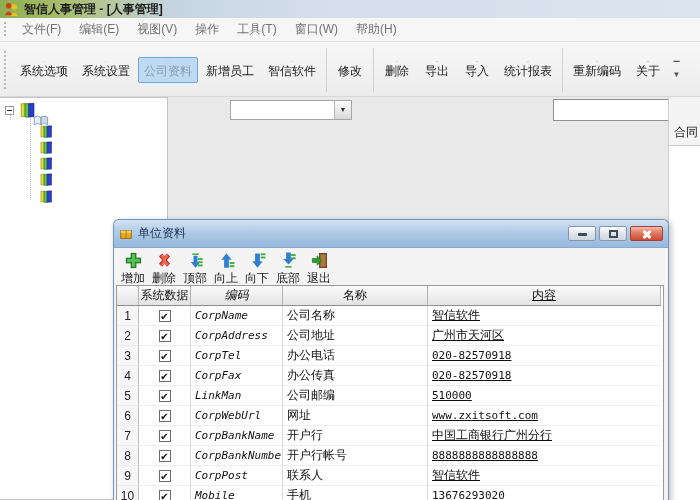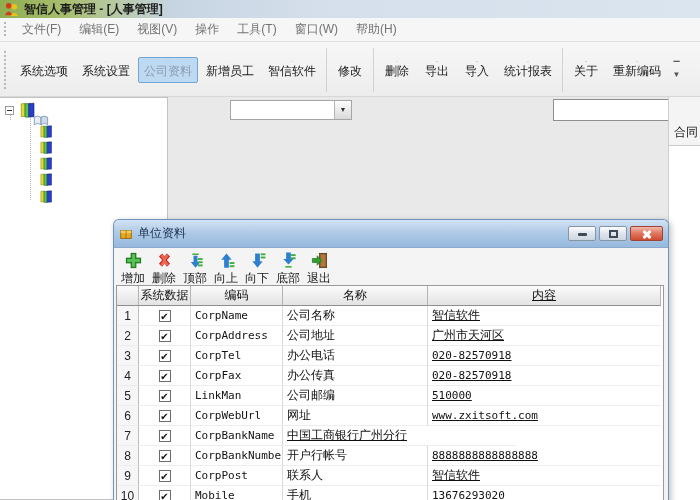--- a/index.html
+++ b/index.html
@@ -65,21 +65,21 @@
   .dtb-btn .lbl { margin-top:0px; color:#1a1a1a; white-space:nowrap; }
 
   .grid { position:absolute; left:2px; top:65px; width:548px; bottom:auto; background:#fff;
     border:1px solid #9a9a9a; }
   .grow { display:flex; height:20px; }
   .gcell { border-right:1px solid #d9d9d9; border-bottom:1px solid #ededed; overflow:hidden;
     white-space:nowrap; display:flex; align-items:center; padding:0 4px; }
   .ghead .gcell { background:linear-gradient(#fbfbfb,#e3e3e3); border-right:1px solid #b3b3b3;
     border-bottom:1px solid #8f8f8f; justify-content:center; color:#111; }
   .gnum { justify-content:center; background:#f6f6f6; border-right:1px solid #bdbdbd; color:#222; }
-  .c0 { width:22px; } .c1 { width:52px; justify-content:center; } .c2 { width:92px; } .c3 { width:145px; } .c4 { width:233px; border-right:none;text-decoration:underline; }
+  .c0 { width:22px; } .c1 { width:52px; justify-content:center; } .c2 { width:92px;font-style:italic; } .c3 { width:145px; } .c4 { width:233px; border-right:none;text-decoration:underline; }
   .mono { font-family:"DejaVu Sans Mono","Liberation Mono",monospace; font-size:11px; }
   .cbx { width:12px; height:12px; border:1px solid #6d6d6d; background:#fff; font-size:10px; line-height:11px;
     text-align:center; color:#111; }
 </style>
 </head>
 <body>
 
 <svg width="0" height="0" style="position:absolute">
   <defs>
     <symbol id="ic-app" viewBox="0 0 16 16">
@@ -284,29 +284,29 @@
       </div>
       <div class="tb-btn">
         <svg>
           <use href="#ic-report"></use>
         </svg>
         <span class="lbl">统计报表</span>
       </div>
       <div class="tb-sep"></div>
       <div class="tb-btn">
         <svg>
+          <use href="#ic-recode"></use>
+        </svg>
+        <span class="lbl">重新编码</span>
+      </div>
+      <div class="tb-btn">
+        <svg>
           <use href="#ic-about"></use>
         </svg>
         <span class="lbl">关于</span>
-      </div>
-      <div class="tb-btn">
-        <svg>
-          <use href="#ic-recode"></use>
-        </svg>
-        <span class="lbl">重新编码</span>
       </div>
     </div>
   <div class="tb-overflow">▔<br>▼</div>
 </div>
 
 <div class="abs workspace">
   <div class="abs tree-panel">
     <div class="tree-dotline" style="left:10px;top:12px;height:10px"></div>
     <div class="tree-dotline" style="left:30px;top:12px;height:90px"></div>
     <div class="tree-node" style="left:5px;top:3px">
@@ -482,20 +482,21 @@
           <div class="gcell c2 mono">CorpWebUrl</div>
           <div class="gcell c3">网址</div>
           <div class="gcell c4 mono">www.zxitsoft.com</div>
         </div>
         <div class="grow">
           <div class="gcell gnum c0">7</div>
           <div class="gcell c1">
             <div class="cbx">✔</div>
           </div>
           <div class="gcell c2 mono">CorpBankName</div>
+          <div class="gcell c3">开户行</div>
           <div class="gcell c4">中国工商银行广州分行</div>
         </div>
         <div class="grow">
           <div class="gcell gnum c0">8</div>
           <div class="gcell c1">
             <div class="cbx">✔</div>
           </div>
           <div class="gcell c2 mono">CorpBankNumber</div>
           <div class="gcell c3">开户行帐号</div>
           <div class="gcell c4 mono">8888888888888888</div>

